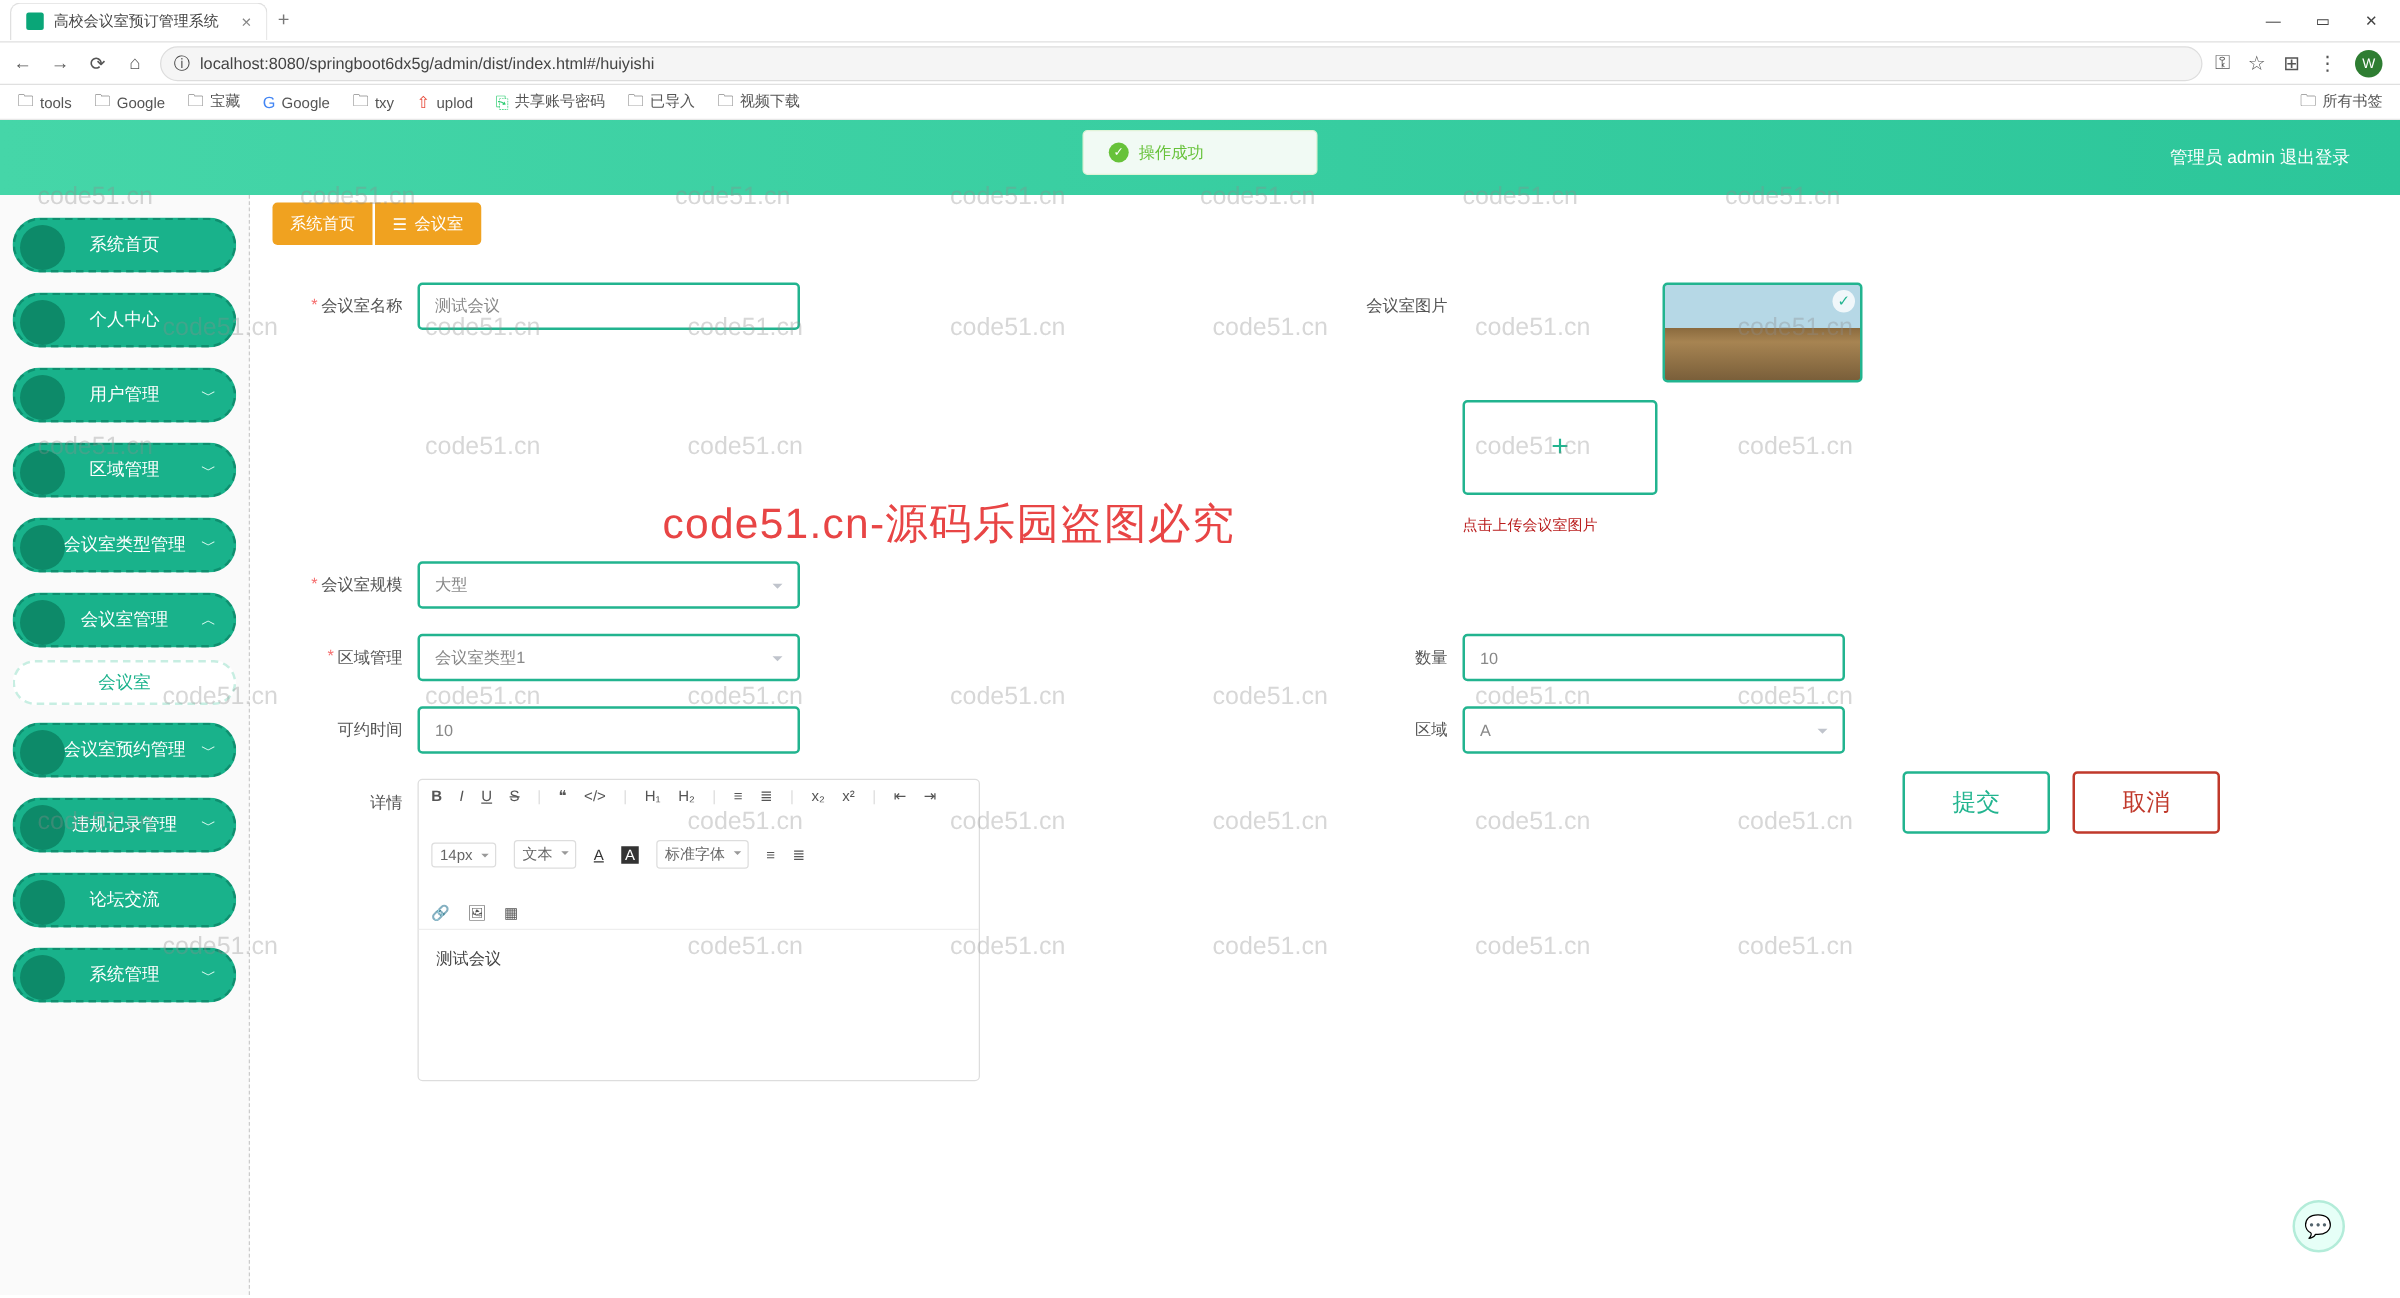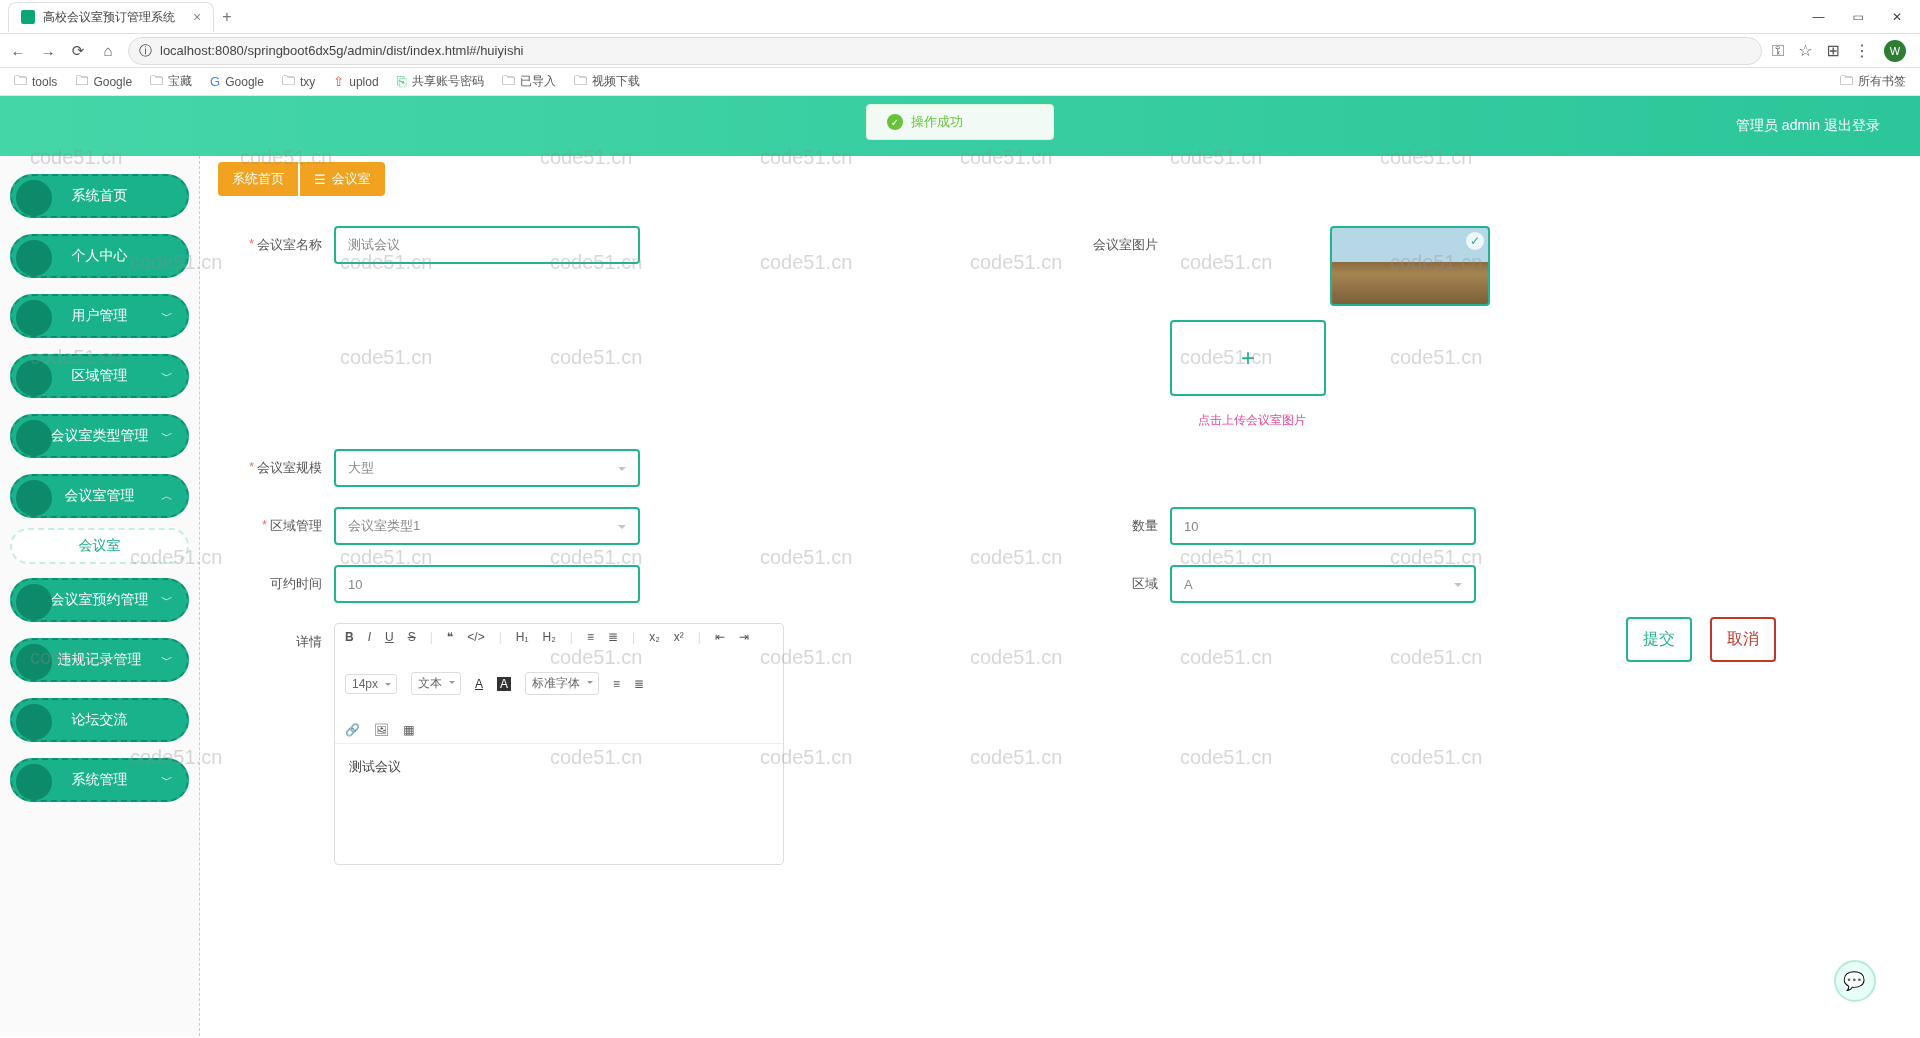--- a/index.html
+++ b/index.html
@@ -55,31 +55,31 @@
 .form-col { flex: 1; display: flex; align-items: flex-start; }
 .form-label { width: 110px; text-align: right; padding-right: 12px; padding-top: 10px; font-size: 13px; color: #555; display: flex; align-items: flex-start; justify-content: flex-end; gap: 3px; }
 .req { color: #f56c6c; }
 .input-like { flex: 1; max-width: 306px; height: 38px; border: 2px solid #22b48f; border-radius: 4px; padding: 0 12px; display: flex; align-items: center; font-size: 13px; color: #888; background: #fff; position: relative; }
 .input-like.sel::after { content: ''; position: absolute; right: 12px; top: 16px; border: 4px solid transparent; border-top-color: #c0c4cc; }
 
 .img-preview { width: 160px; height: 80px; border: 2px solid #22b48f; background: linear-gradient(180deg, #b6d8e6 0%, #b6d8e6 45%, #8a6a3e 45%, #a78452 60%, #7a5f3a 100%); border-radius: 4px; position: relative; }
 .img-preview::after { content: '✓'; position: absolute; right: 4px; top: 4px; background: rgba(255,255,255,.8); width: 18px; height: 18px; border-radius: 50%; color: #22b48f; font-size: 12px; display: flex; align-items: center; justify-content: center; }
 
 .upload-box { width: 156px; height: 76px; border: 2px solid #22b48f; border-radius: 4px; display: flex; align-items: center; justify-content: center; color: #22b48f; font-size: 24px; font-weight: 200; cursor: pointer; margin-top: 14px; }
-.upload-hint { font-size: 12px; color: #ec4899; margin-top: 16px; margin-left: 28px; }
+.upload-hint { font-size: 12px; color: #b91c1c; margin-top: 16px; }
 
 .rich-editor { border: 1px solid #ddd; border-radius: 4px; width: 450px; }
 .rt-toolbar { border-bottom: 1px solid #eee; padding: 6px 10px; display: flex; flex-wrap: wrap; gap: 14px; align-items: center; font-size: 12px; color: #555; }
 .rt-toolbar .sep { color: #ddd; }
 .rt-sel { border: 1px solid #ddd; padding: 2px 18px 2px 6px; border-radius: 3px; font-size: 12px; color: #666; position: relative; }
 .rt-sel::after { content: ''; position: absolute; right: 5px; top: 8px; border: 3px solid transparent; border-top-color: #999; }
 .rt-body { padding: 14px; min-height: 120px; font-size: 13px; color: #444; }
 
 .btn-row { display: flex; gap: 18px; justify-content: flex-end; margin-right: 120px; margin-top: -6px; }
-.btn { padding: 10px 15px; border-radius: 4px; font-size: 16px; cursor: pointer; text-align: center; }
+.btn { padding: 10px 38px; border-radius: 4px; font-size: 19px; cursor: pointer; text-align: center; }
 .btn-submit { border: 2px solid #22b48f; color: #22b48f; background: #fff; }
 .btn-cancel { border: 2px solid #c0392b; color: #c0392b; background: #fff; }
 
 
 .watermarks { position: absolute; inset: 96px 0 0 0; pointer-events: none; z-index: 5; }
 .wm { position: absolute; color: rgba(140,140,140,.35); font-size: 20px; font-family: Arial; }
 .wm-big { position: absolute; color: #e84545; font-size: 34px; font-weight: 400; letter-spacing: 1px; }
 
 .ribbon-deco { position: absolute; right: 310px; top: 95px; width: 60px; height: 80px; background: #45d6a8; clip-path: polygon(0 0, 100% 0, 100% 100%, 50% 70%, 0 100%); opacity: .9; }
 .chat-fab { position: absolute; right: 44px; bottom: 34px; width: 42px; height: 42px; border-radius: 50%; background: #e6fff7; border: 2px solid #b3ecd9; display: flex; align-items: center; justify-content: center; color: #22b48f; font-size: 18px; }
@@ -387,20 +387,21 @@
   <span class="wm" style="left:550px;top:155px">code51.cn</span>
   <span class="wm" style="left:760px;top:155px">code51.cn</span>
   <span class="wm" style="left:970px;top:155px">code51.cn</span>
   <span class="wm" style="left:1180px;top:155px">code51.cn</span>
   <span class="wm" style="left:1390px;top:155px">code51.cn</span>
   <span class="wm" style="left:30px;top:250px">code51.cn</span>
   <span class="wm" style="left:340px;top:250px">code51.cn</span>
   <span class="wm" style="left:550px;top:250px">code51.cn</span>
   <span class="wm" style="left:1180px;top:250px">code51.cn</span>
   <span class="wm" style="left:1390px;top:250px">code51.cn</span>
+  <span class="wm-big" style="left:530px;top:300px">code51.cn-源码乐园盗图必究</span>
   <span class="wm" style="left:130px;top:450px">code51.cn</span>
   <span class="wm" style="left:340px;top:450px">code51.cn</span>
   <span class="wm" style="left:550px;top:450px">code51.cn</span>
   <span class="wm" style="left:760px;top:450px">code51.cn</span>
   <span class="wm" style="left:970px;top:450px">code51.cn</span>
   <span class="wm" style="left:1180px;top:450px">code51.cn</span>
   <span class="wm" style="left:1390px;top:450px">code51.cn</span>
   <span class="wm" style="left:30px;top:550px">code51.cn</span>
   <span class="wm" style="left:550px;top:550px">code51.cn</span>
   <span class="wm" style="left:760px;top:550px">code51.cn</span>

